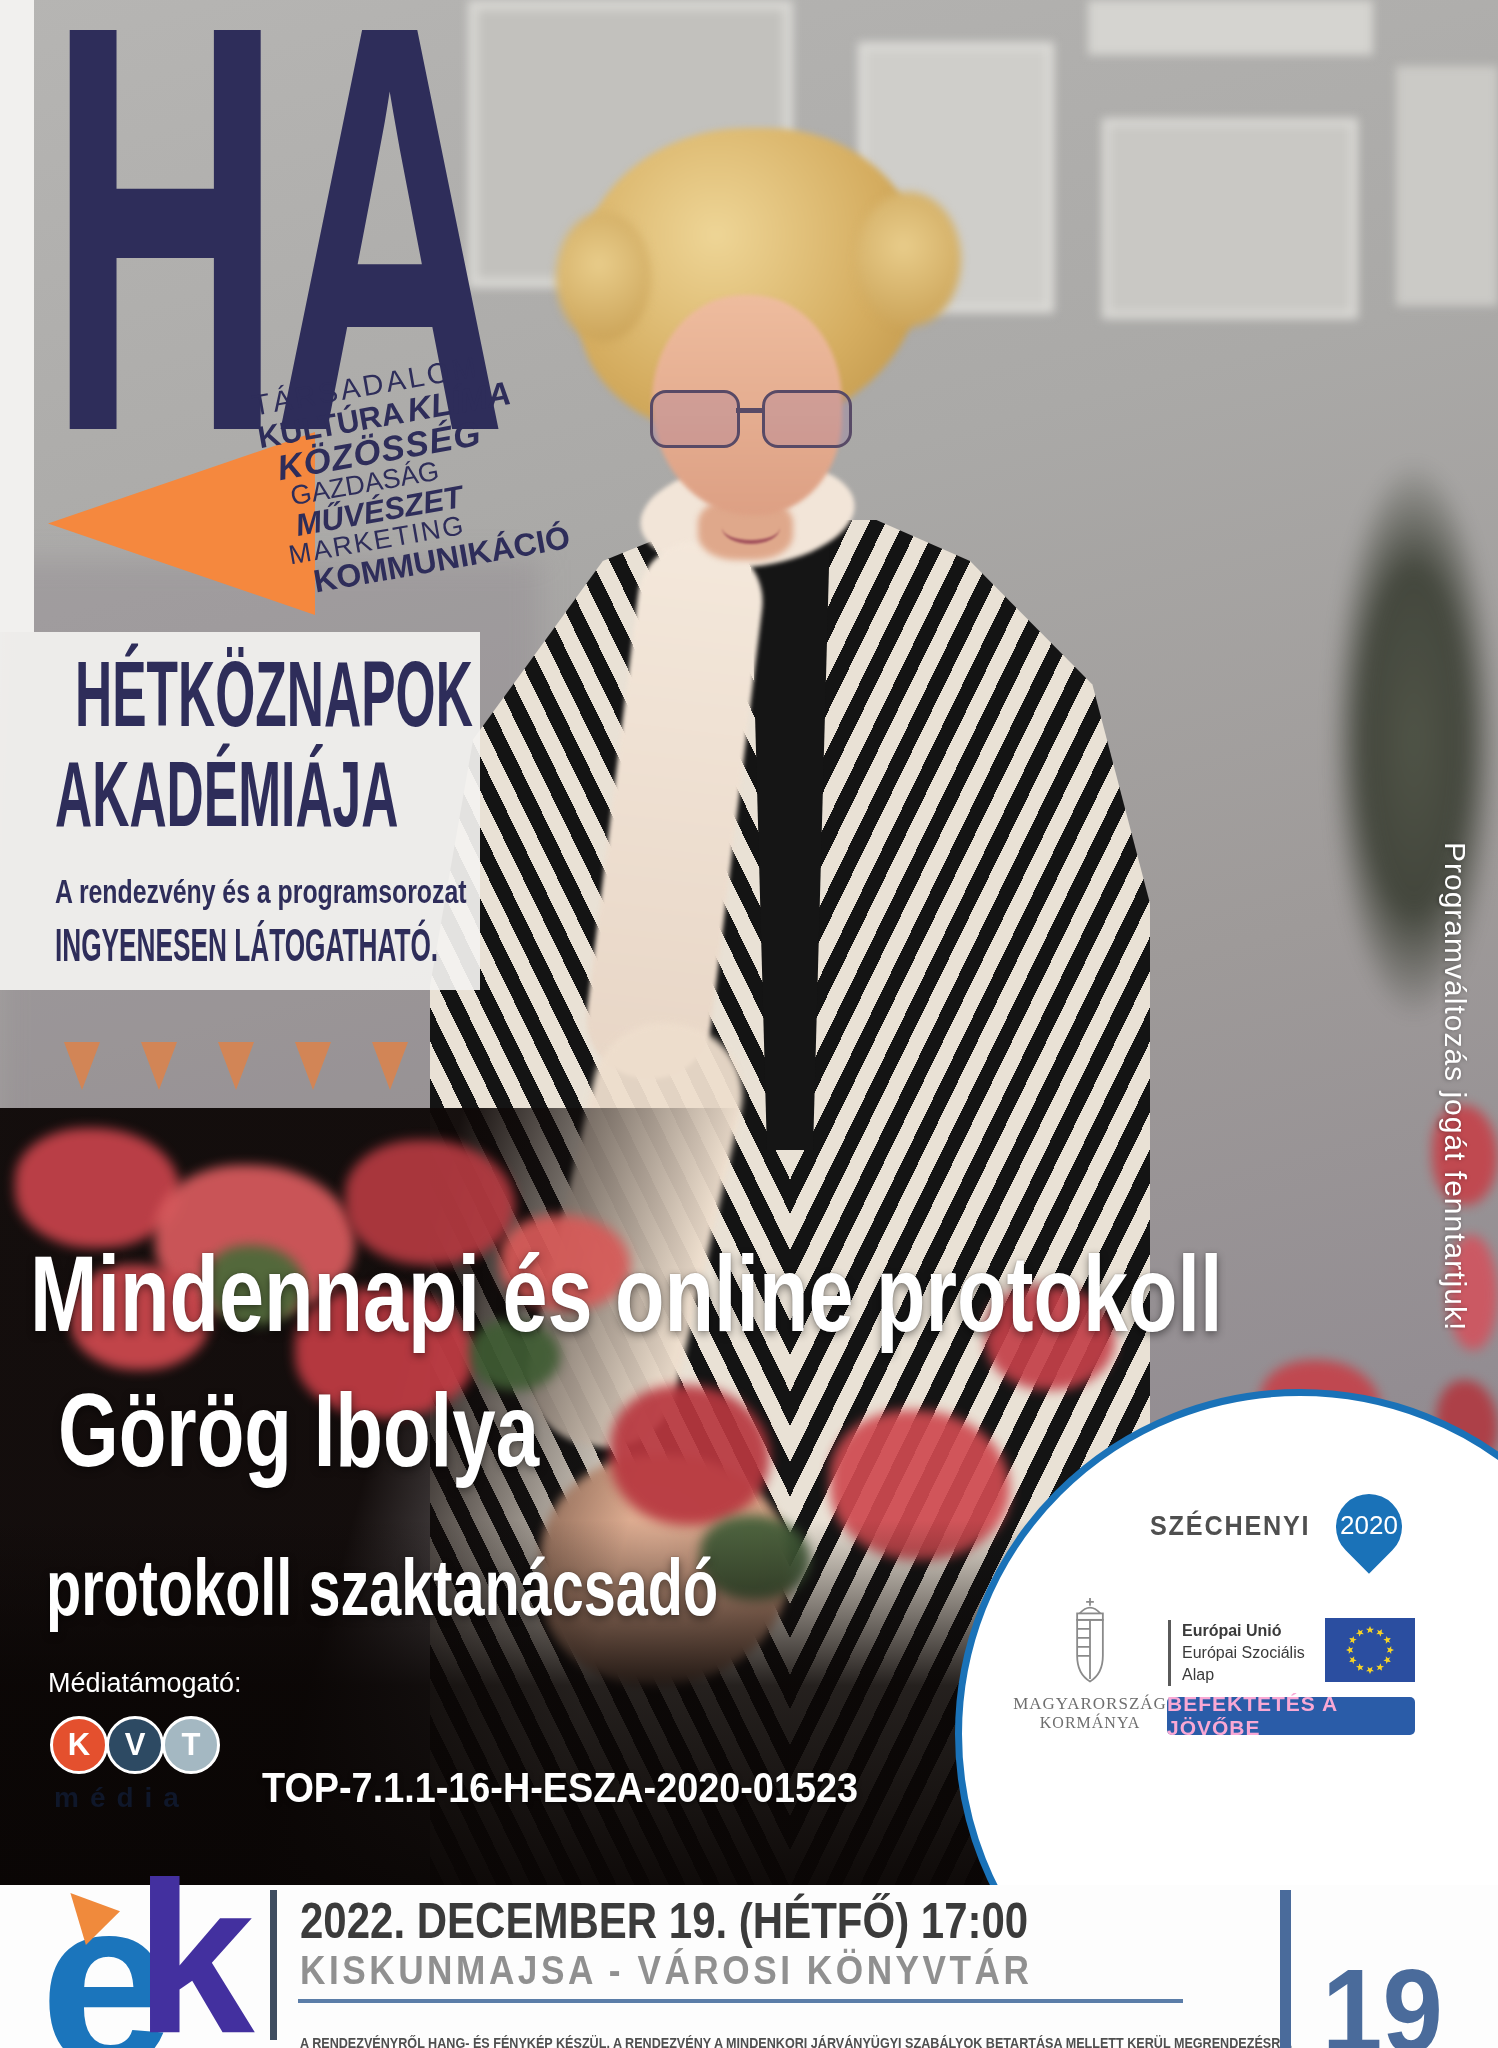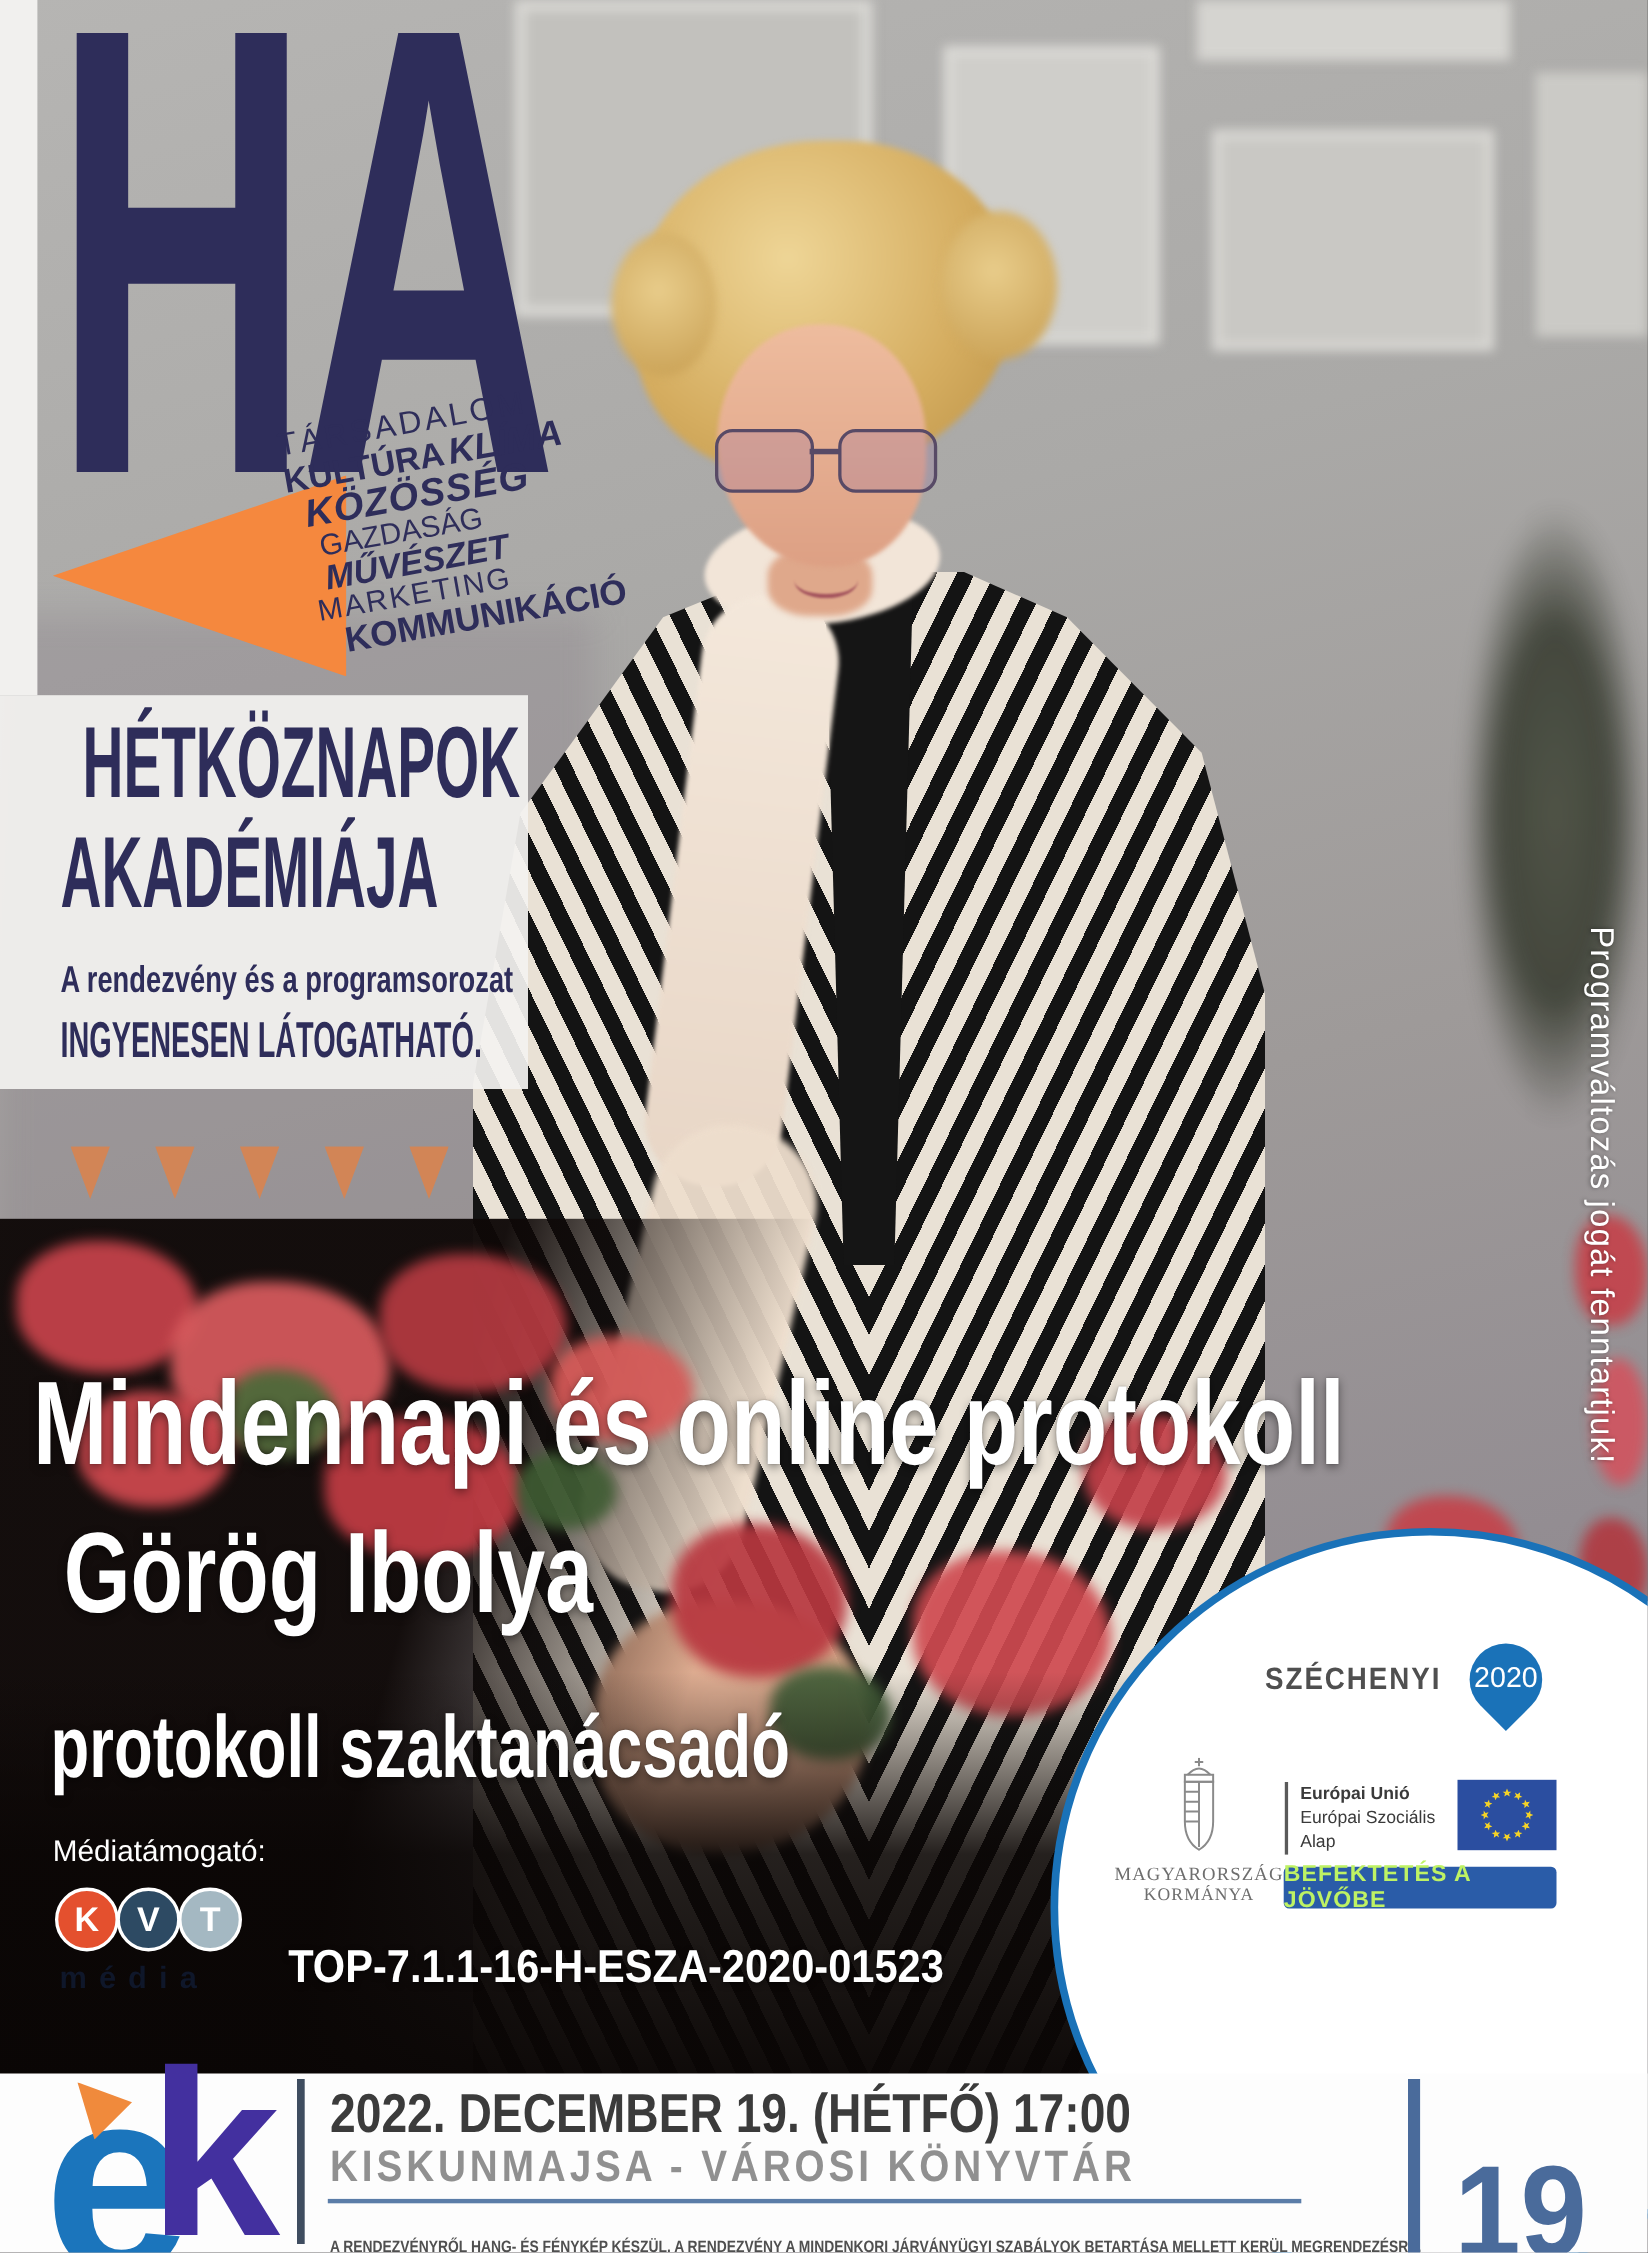--- a/index.html
+++ b/index.html
@@ -108,21 +108,21 @@
   .pin-label{position:absolute;left:0;right:0;top:16px;text-align:center;color:#fff;font-size:26px;font-weight:500;}
   .gov-icon{left:1066px;top:1598px;}
   .gov-t{left:1008px;width:164px;text-align:center;color:#6e6e6e;font-family:"Liberation Serif",serif;
          letter-spacing:1px;}
   .gov-t1{top:1694px;font-size:17px;} .gov-t2{top:1714px;font-size:16px;}
   .eu-divider{left:1168px;top:1620px;width:3px;height:66px;background:#5a5a5a;}
   .eu-t{left:1182px;color:#3a3a3a;font-size:16px;line-height:22px;}
   .eu-t1{top:1620px;font-weight:bold;} .eu-t2{top:1642px;} .eu-t3{top:1664px;}
   .eu-flag{left:1325px;top:1618px;width:90px;height:64px;background:#2b4ea0;}
   .eu-banner{left:1167px;top:1697px;width:248px;height:38px;background:#2a5ca8;border-radius:5px;
-             color:#bef264;font-size:21px;font-weight:bold;letter-spacing:1px;
+             color:#f9a8d4;font-size:21px;font-weight:bold;letter-spacing:1px;
              display:flex;align-items:center;justify-content:center;}
 
   
   .footer{left:0;top:1885px;width:1498px;height:163px;background:#fdfdfd;}
   .ek-tri{left:58px;top:1893px;width:62px;height:52px;background:#f08a3c;
           clip-path:polygon(20% 0,100% 35%,45% 100%);}
   .ek-e{left:40px;top:1862px;font-size:240px;font-weight:bold;line-height:1;color:#1b75bc;}
   .ek-k{left:135px;top:1850px;font-size:215px;font-weight:bold;line-height:1;color:#43309f;}
   .f-div{left:270px;top:1890px;width:7px;height:150px;background:#3f4d60;}
   .f-date{left:300px;top:1892px;font-size:50px;font-weight:bold;color:#3b3b3b;}

